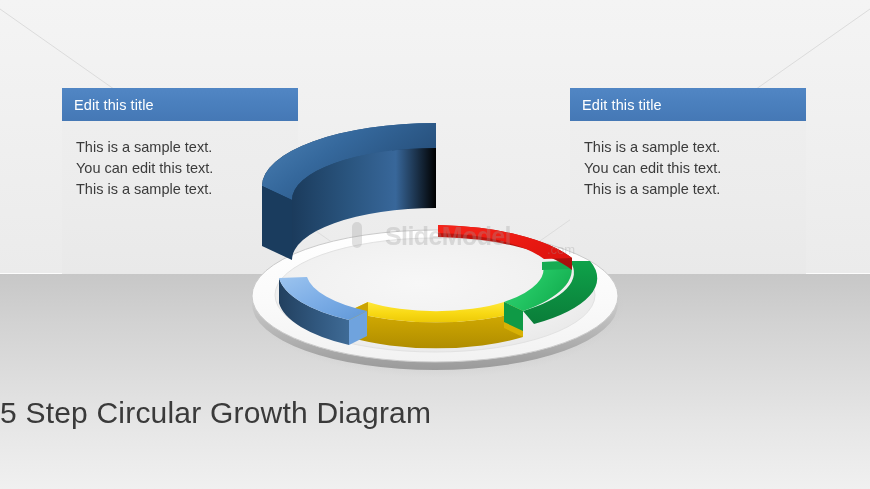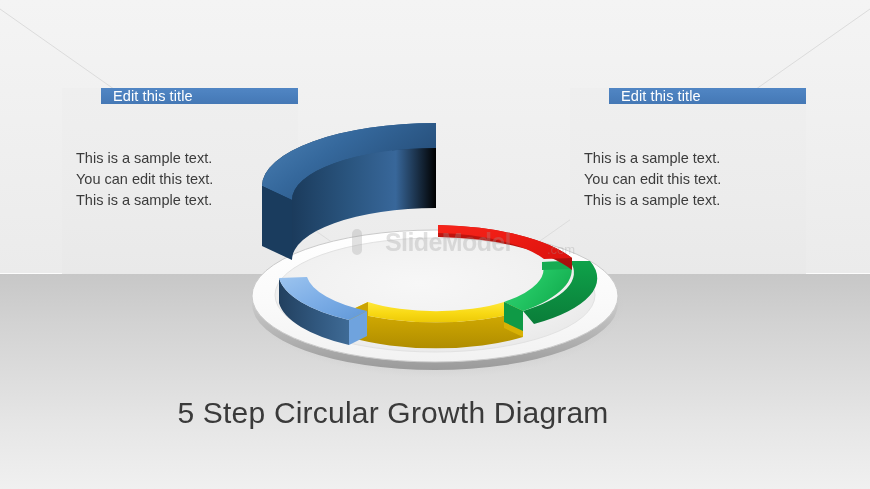--- a/index.html
+++ b/index.html
@@ -53,36 +53,34 @@
   
   .panel {
     position: absolute;
     width: 236px;
     background: linear-gradient(180deg, #efefef 0%, #ececec 60%, #e9e9e9 100%);
   }
   .panel.left  { left: 62px;  top: 88px; height: 186px; }
   .panel.right { left: 570px; top: 88px; height: 186px; }
 
   .panel-head {
-    height: 16px;
+    height: 33px;
     background: linear-gradient(180deg, #5186c4 0%, #4a7fbd 50%, #4578b5 100%);
     display: flex;
     align-items: center;
     padding-left: 12px;
     box-sizing: border-box;
-    margin-left: 39px;
   }
   .panel-head-text {
     color: #ffffff;
     font-size: 14.5px;
     letter-spacing: .1px;
   }
   .panel-body {
     padding: 16px 0 0 14px;
-    margin-top: 28px;
   }
   .panel-line {
     color: #3b3b3b;
     font-size: 14.5px;
     line-height: 21px;
     white-space: nowrap;
   }
 
   
   #chart {
@@ -95,21 +93,20 @@
   #chart svg { display: block; }
 
   
   .watermark {
     position: absolute;
     left: 352px;
     top: 222px;
     width: 196px;
     height: 40px;
     display: flex;
-    align-items: center;
     pointer-events: none;
     gap: 18px;
   }
   .wm-ring {
     width: 26px; height: 26px;
     border: 5px solid rgba(160,160,160,.30);
     border-radius: 7px;
     box-sizing: border-box;
     margin-right: 5px;
   }
@@ -126,21 +123,20 @@
     padding-bottom: 5px;
     margin-left: 18px;
   }
 
   
   .slide-title {
     position: absolute;
     left: 0;
     top: 396px;
     width: 786px;
-    text-align: center;
     font-size: 30px;
     color: #3a3a3a;
     letter-spacing: .2px;
   }
 </style>
 </head>
 <body>
 
 <div id="slide">
 

